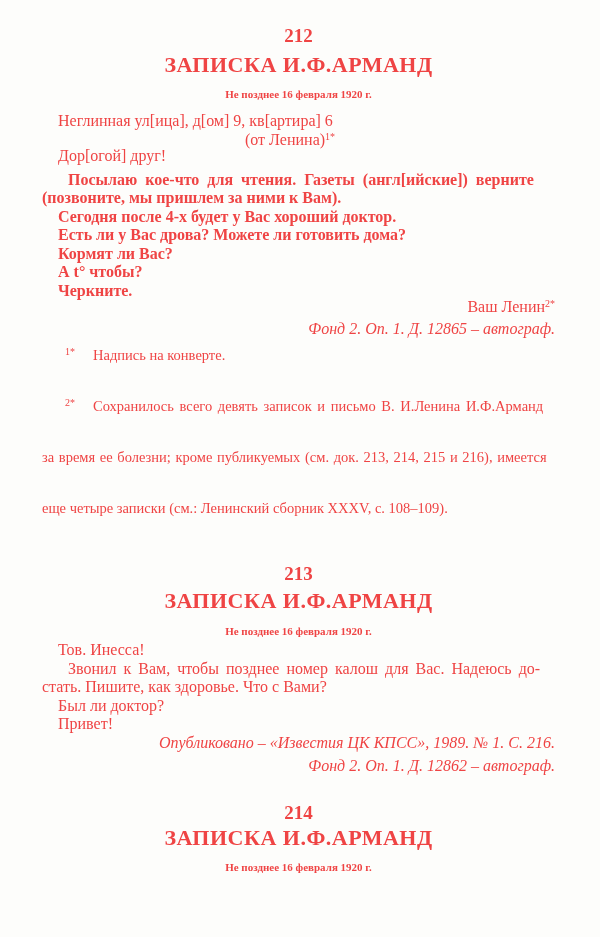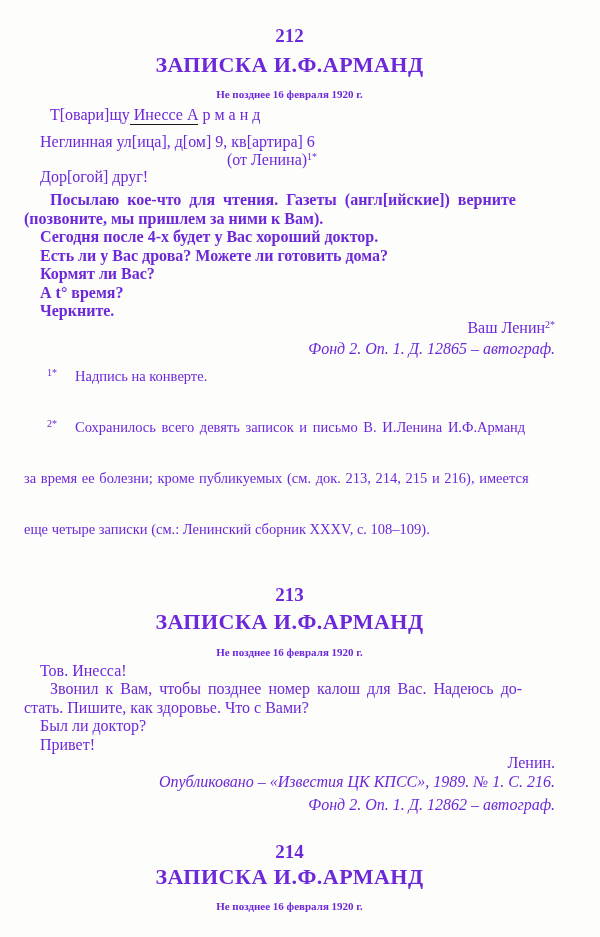--- a/index.html
+++ b/index.html
@@ -1,23 +1,23 @@
 <!DOCTYPE html>
 <html><head>
 <meta charset="utf-8">
 <style>
   html, body { margin: 0; padding: 0; }
   body { background: #ffffff; width: 600px; }
   .page {
     position: relative;
     width: 600px; height: 937px;
     box-sizing: border-box;
-    padding: 0 45px 0 24px;
+    padding: 0 45px 0 42px;
     background: #fdfdfb;
-    color: #6d28d9;
+    color: #ef4444;
     font-family: "Liberation Serif", "DejaVu Serif", serif;
     overflow: hidden;
   }
   .num   { font-weight: bold; font-size: 19px; line-height: 20px; text-align: center; }
   .title { font-weight: bold; font-size: 22px; line-height: 24px; text-align: center; letter-spacing: 0.5px; }
   .date  { font-weight: bold; font-size: 11px; line-height: 20px; text-align: center; }
   .line  { font-size: 16px; line-height: 18.5px; white-space: pre-wrap; }
   .ind1  { margin-left: 16px; }
   .ind2  { margin-left: 26px; }
   .right { text-align: right; }
@@ -54,33 +54,32 @@
 </style>
 </head>
 <body>
 
 <div class="page">
 
   <div id="n212-num" class="num">212</div>
   <div id="n212-title" class="title">ЗАПИСКА И.Ф.АРМАНД</div>
   <div id="n212-date" class="date">Не позднее 16 февраля 1920 г.</div>
 
-  <div id="n212-addr1" class="line ind2"><span>Т[овари]щу</span><span class="ul"> Инессе А</span><span> р м а н д</span></div>
   <div id="n212-addr2" class="line ind1">Неглинная ул[ица], д[ом] 9, кв[артира] 6</div>
   <div id="n212-from" class="line"><span>(от Ленина)</span><sup>1*</sup></div>
 
   <div id="n212-salut" class="line ind1">Дор[огой] друг!</div>
 
   <div id="n212-para">
     <div class="line ind2 ws4">Посылаю кое-что для чтения. Газеты (англ[ийские]) верните</div>
     <div class="line">(позвоните, мы пришлем за ними к Вам).</div>
     <div class="line ind1">Сегодня после 4-х будет у Вас хороший доктор.</div>
     <div class="line ind1">Есть ли у Вас дрова? Можете ли готовить дома?</div>
     <div class="line ind1">Кормят ли Вас?</div>
-    <div class="line ind1">А t° время?</div>
+    <div class="line ind1">А t° чтобы?</div>
     <div class="line ind1">Черкните.</div>
   </div>
 
   <div id="n212-sig" class="line right"><span>Ваш Ленин</span><sup>2*</sup></div>
 
   <div id="n212-pub2" class="pub">Фонд 2. Оп. 1. Д. 12865 – автограф.</div>
 
   <div id="n212-fn1" class="fn"><span class="fn-marker"><sup>1*</sup></span><span>Надпись на конверте.</span></div>
   <div id="n212-fn2" class="fn">
     <div class="ws2"><span class="fn-marker"><sup>2*</sup></span><span>Сохранилось всего девять записок и письмо В. И.Ленина И.Ф.Арманд</span></div>
@@ -93,21 +92,20 @@
   <div id="n213-date" class="date">Не позднее 16 февраля 1920 г.</div>
 
   <div class="line ind1">Тов. Инесса!</div>
   <div id="n213-para">
     <div class="line ind2 ws3">Звонил к Вам, чтобы позднее номер калош для Вас. Надеюсь до-</div>
     <div class="line">стать. Пишите, как здоровье. Что с Вами?</div>
     <div class="line ind1">Был ли доктор?</div>
     <div class="line ind1">Привет!</div>
   </div>
 
-  <div class="line right">Ленин.</div>
   <div class="pub">Опубликовано – «Известия ЦК КПСС», 1989. № 1. С. 216.</div>
   <div id="n213-pub2" class="pub">Фонд 2. Оп. 1. Д. 12862 – автограф.</div>
 
   <div id="n214-num" class="num">214</div>
   <div id="n214-title" class="title">ЗАПИСКА И.Ф.АРМАНД</div>
   <div id="n214-date" class="date">Не позднее 16 февраля 1920 г.</div>
 
 </div>
 
 </body></html>

